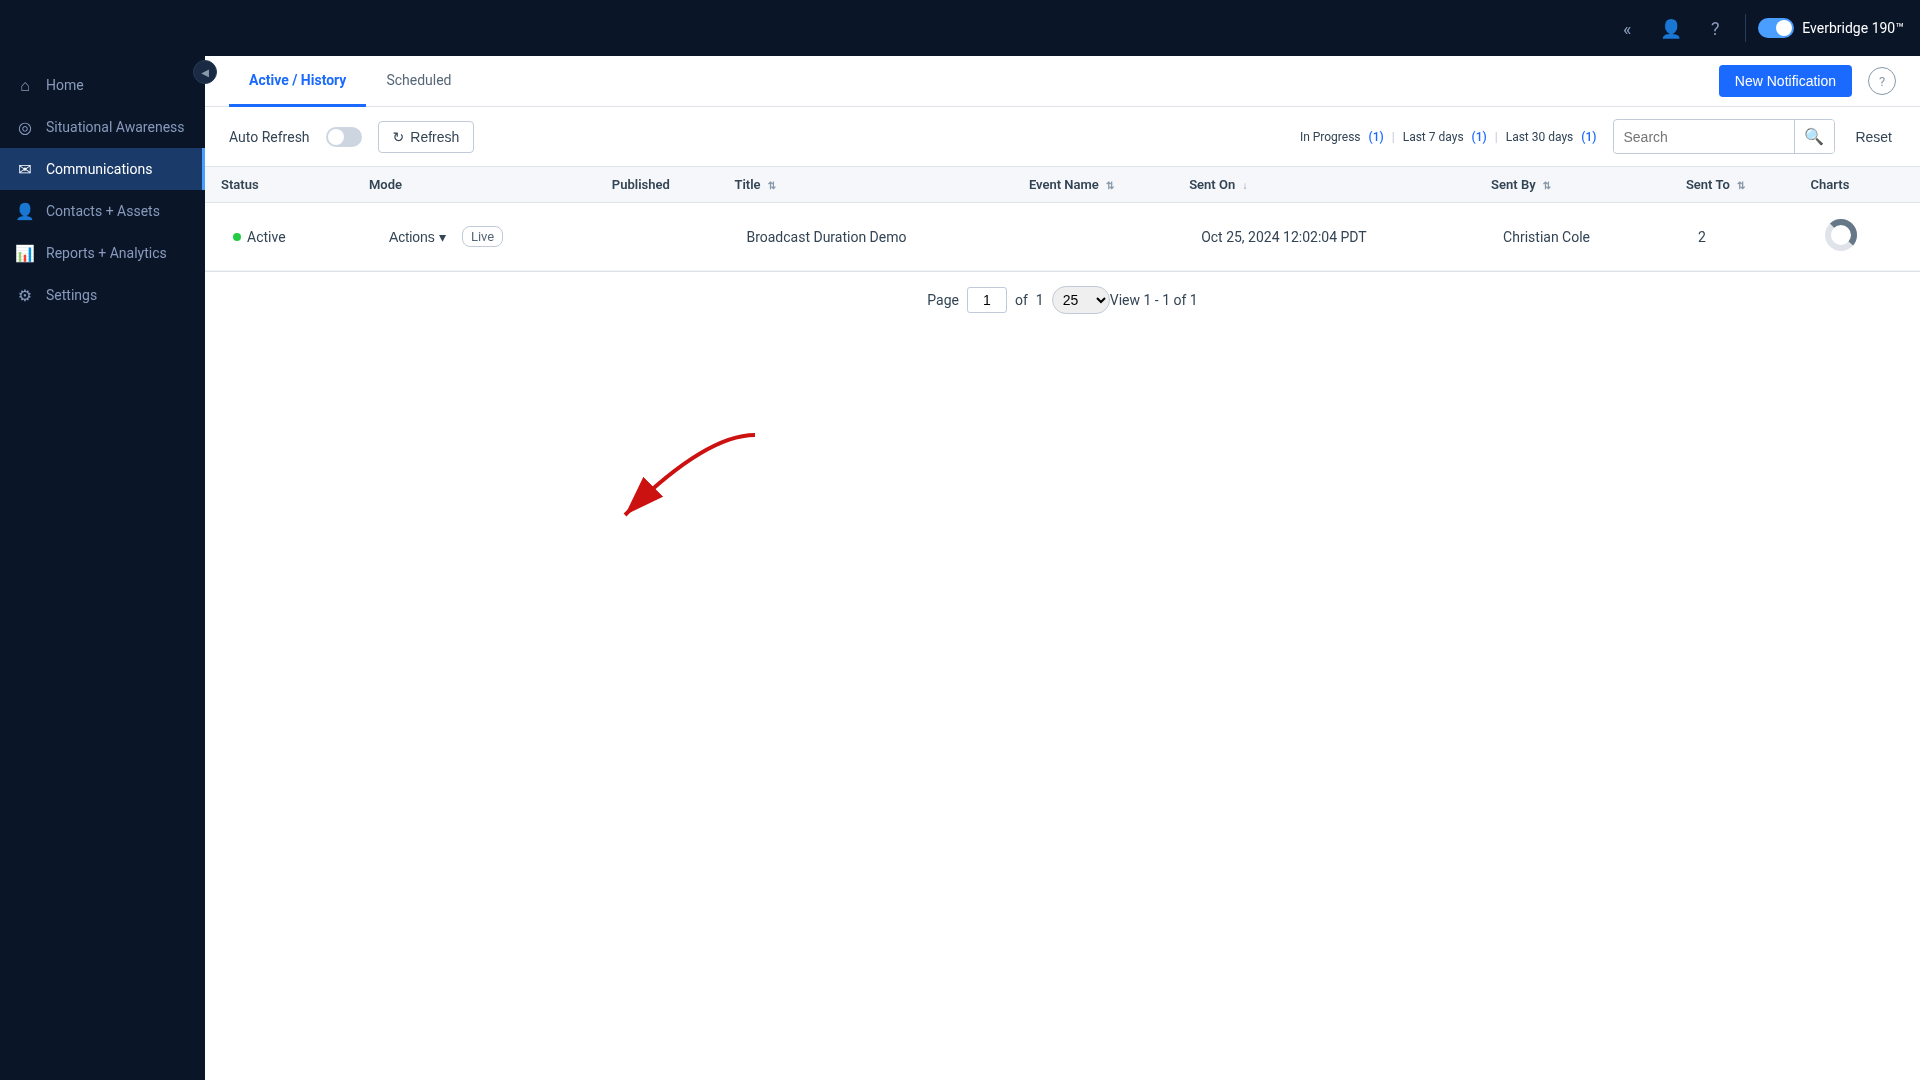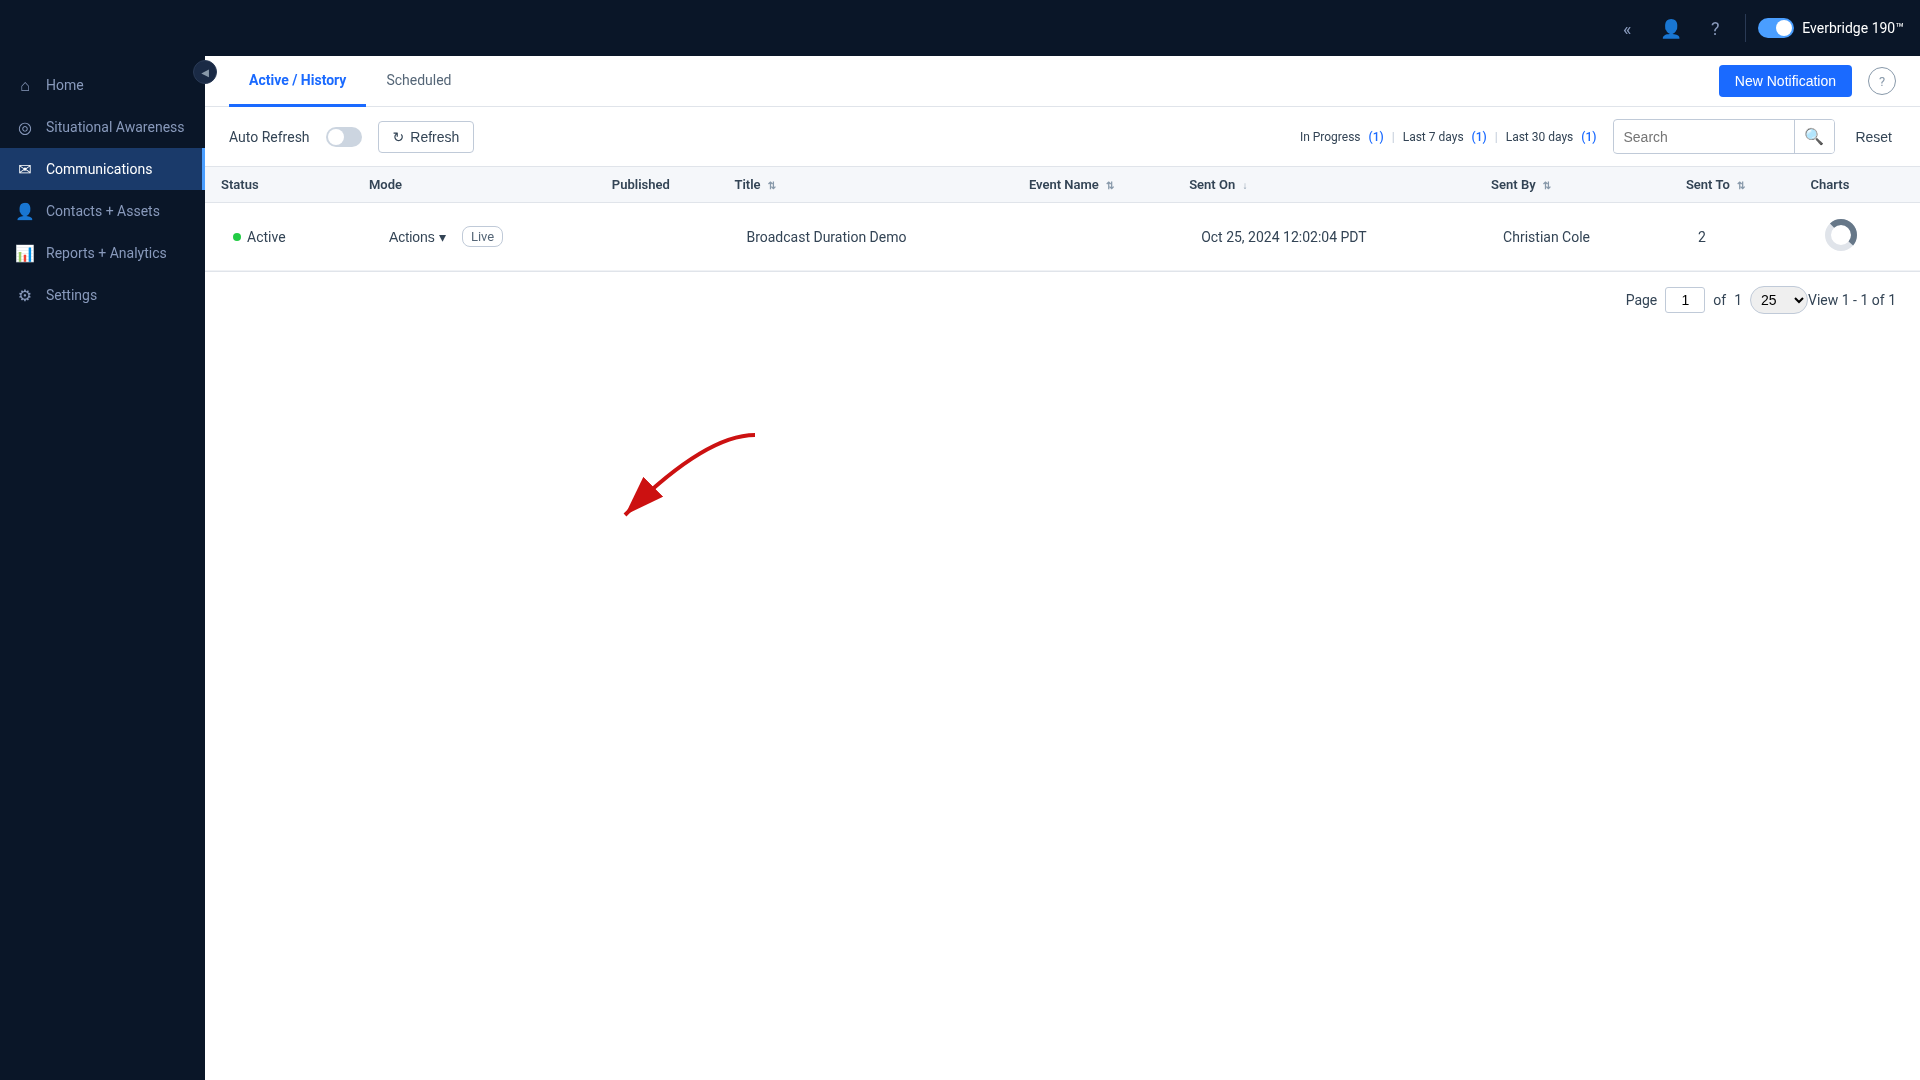--- a/index.html
+++ b/index.html
@@ -262,21 +262,21 @@
       border-radius: 8px;
     }
 
     
     .donut-chart { width: 36px; height: 36px; }
 
     
     .pagination {
       display: flex;
       align-items: center;
-      justify-content: flex-end;
+      justify-content: center;
       padding: 14px 24px;
       border-top: 1px solid #e0e4ea;
       font-size: 14px;
       color: #334455;
     }
     .page-controls { display: flex; align-items: center; gap: 8px; }
     .page-input {
       width: 40px; text-align: center;
       border: 1px solid #c0cad8; border-radius: 3px;
       padding: 4px; font-size: 14px;

